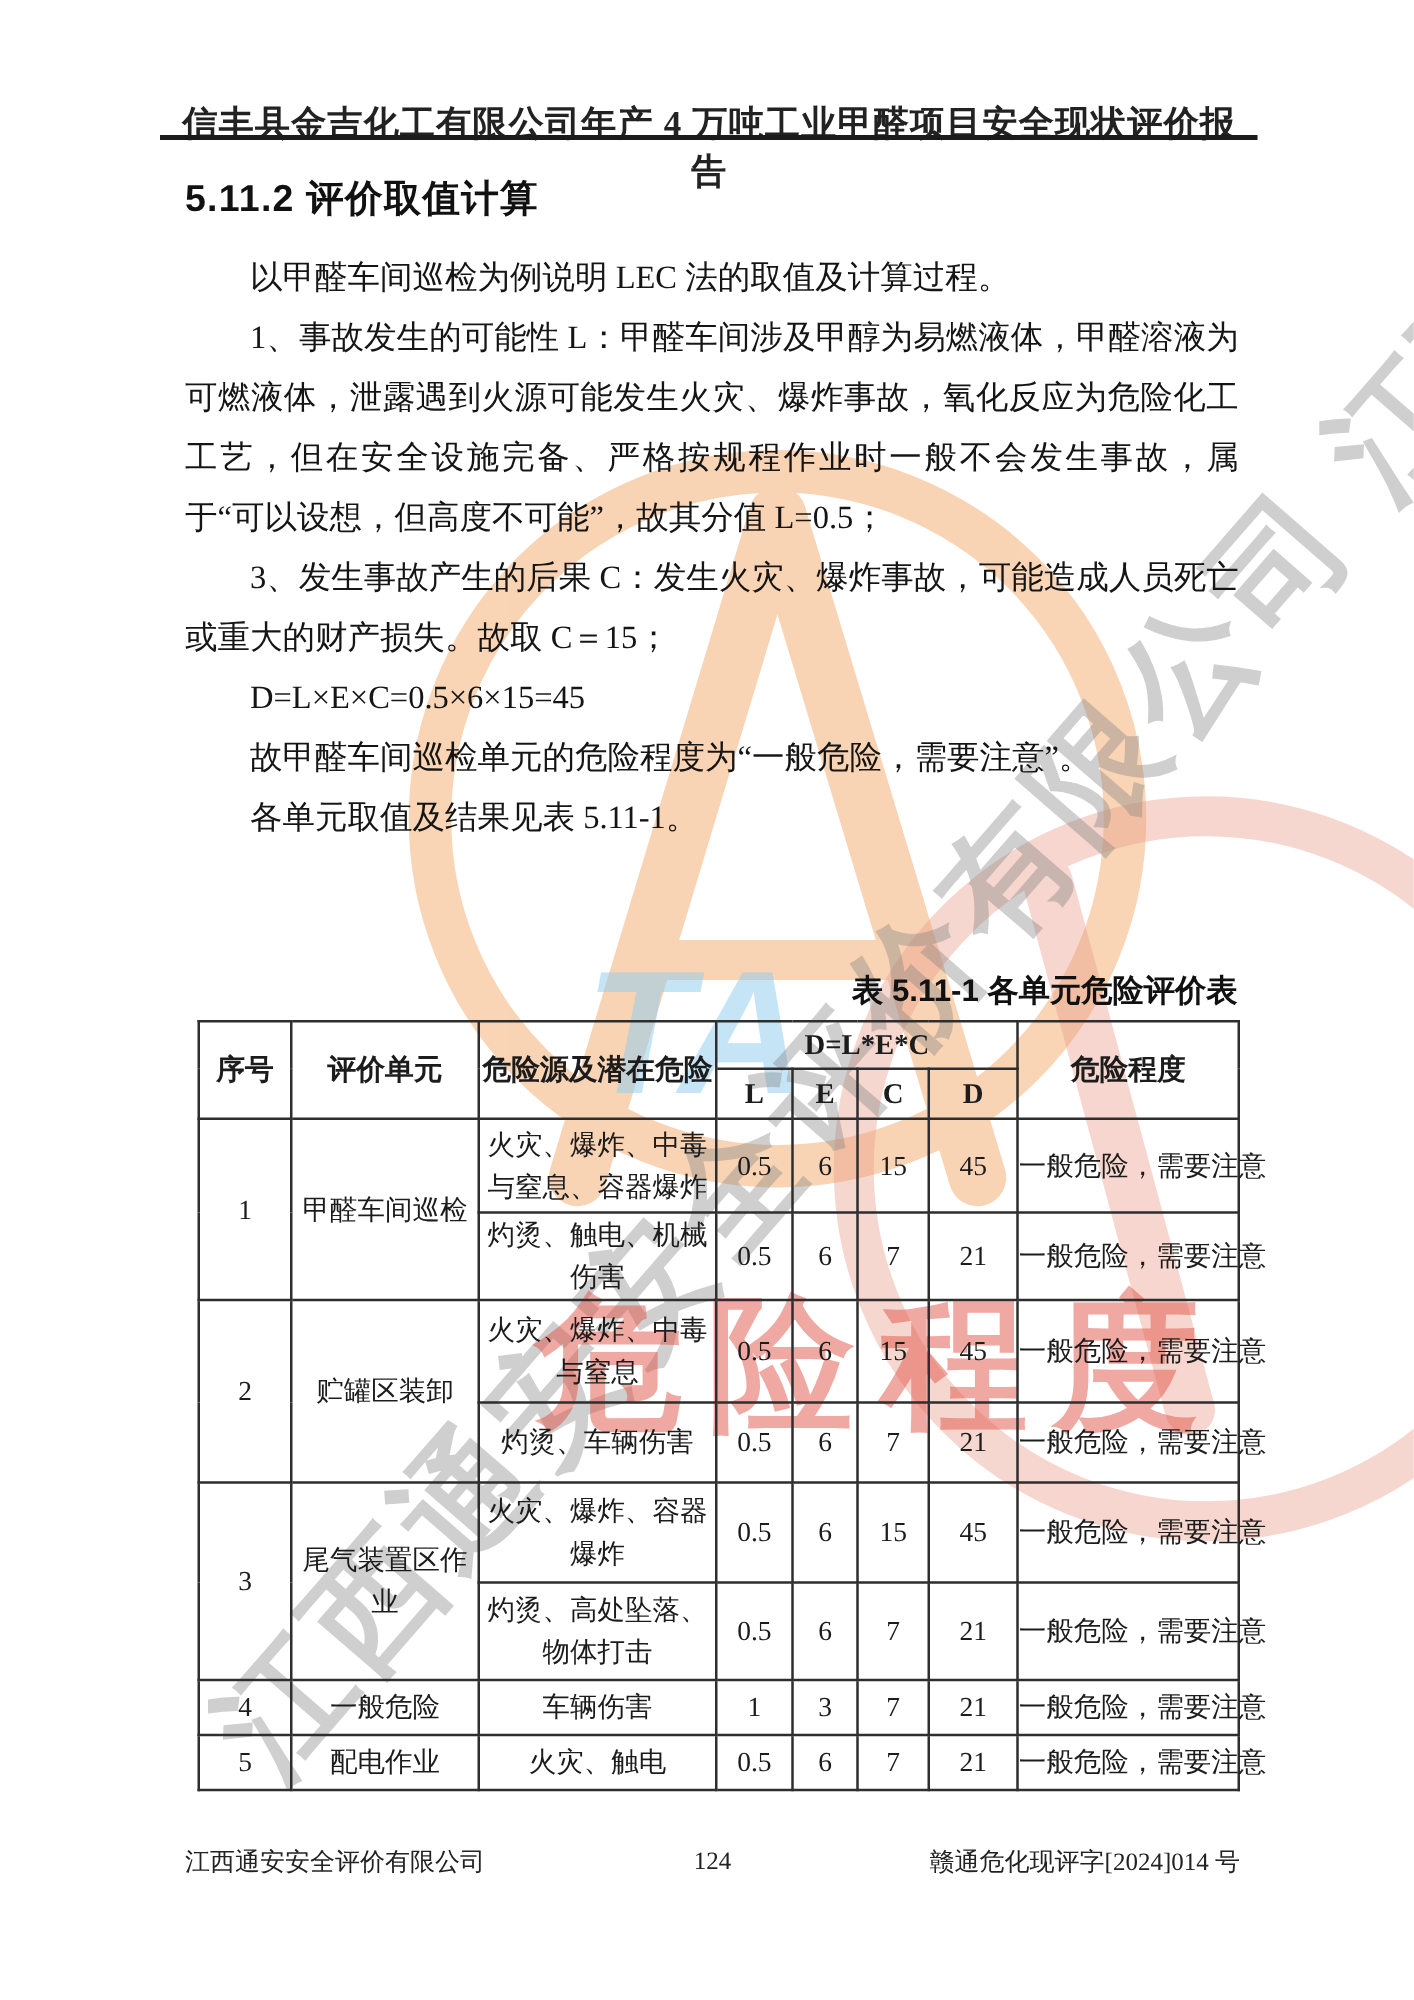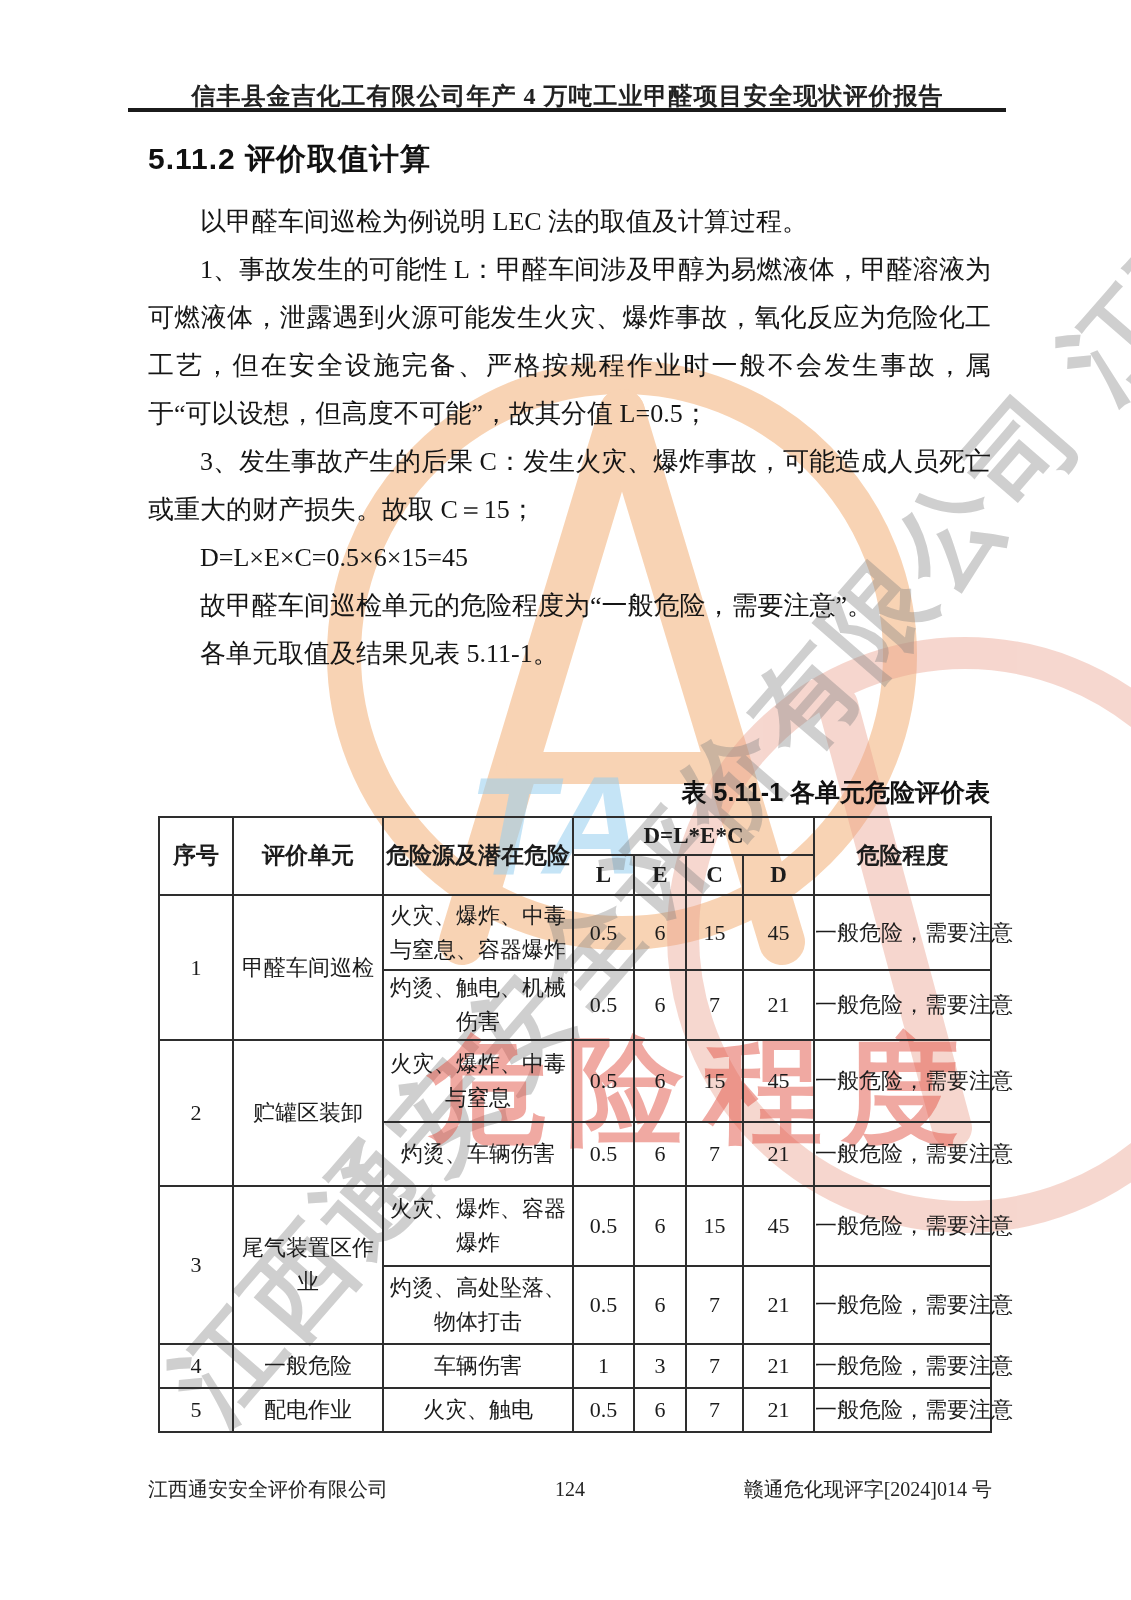--- a/index.html
+++ b/index.html
@@ -28,21 +28,21 @@
   .wm-red-text {
     position:absolute; left:428px; top:1012px; white-space:nowrap;
     font-family:"Liberation Sans","DejaVu Sans",sans-serif;
     font-weight:bold; font-size:118px; letter-spacing:20px;
     color:rgba(226,84,70,0.5);
   }
   
   .content-layer { position:absolute; inset:0; z-index:1; }
   .doc-header {
     position:absolute; top:80px; left:145px; width:845px; text-align:center;
-    font-size:24px; font-weight:600; letter-spacing:1px; color:#222;
+    font-size:28px; font-weight:600; letter-spacing:1px; color:#222;
   }
   .header-rule { position:absolute; top:108px; left:128px; width:878px; height:4px; background:#1b1b1b; }
   .section-heading {
     position:absolute; top:139px; left:148px;
     font-family:"Liberation Sans","DejaVu Sans",sans-serif;
     font-weight:bold; font-size:30px; letter-spacing:1px; color:#111;
   }
   .body-text {
     position:absolute; top:198px; left:148px; width:843px;
     font-size:26px; line-height:48px; text-align:justify; color:#151515;

